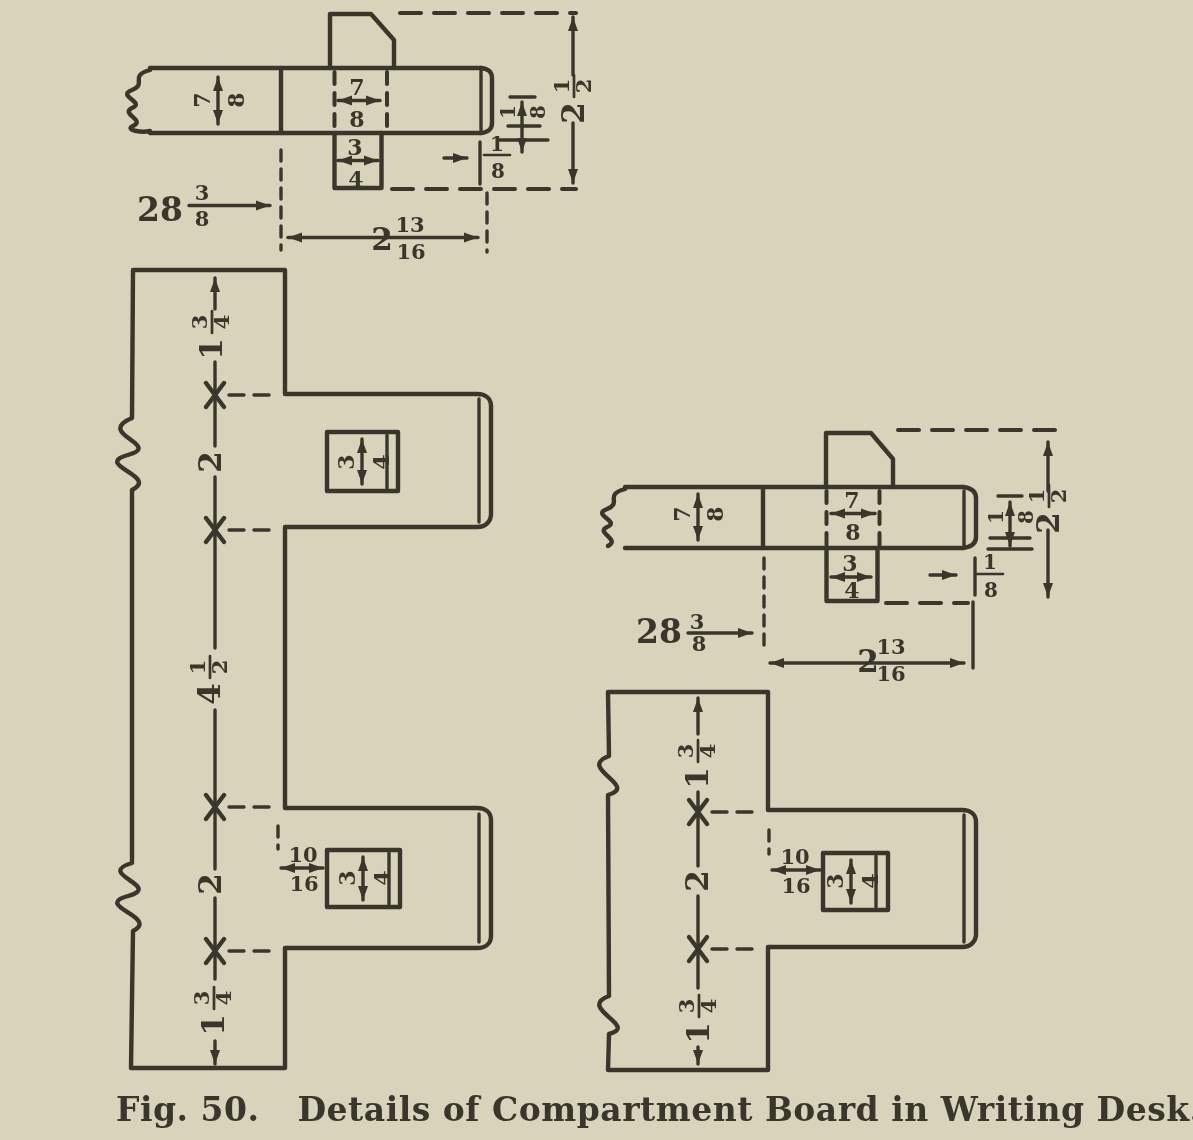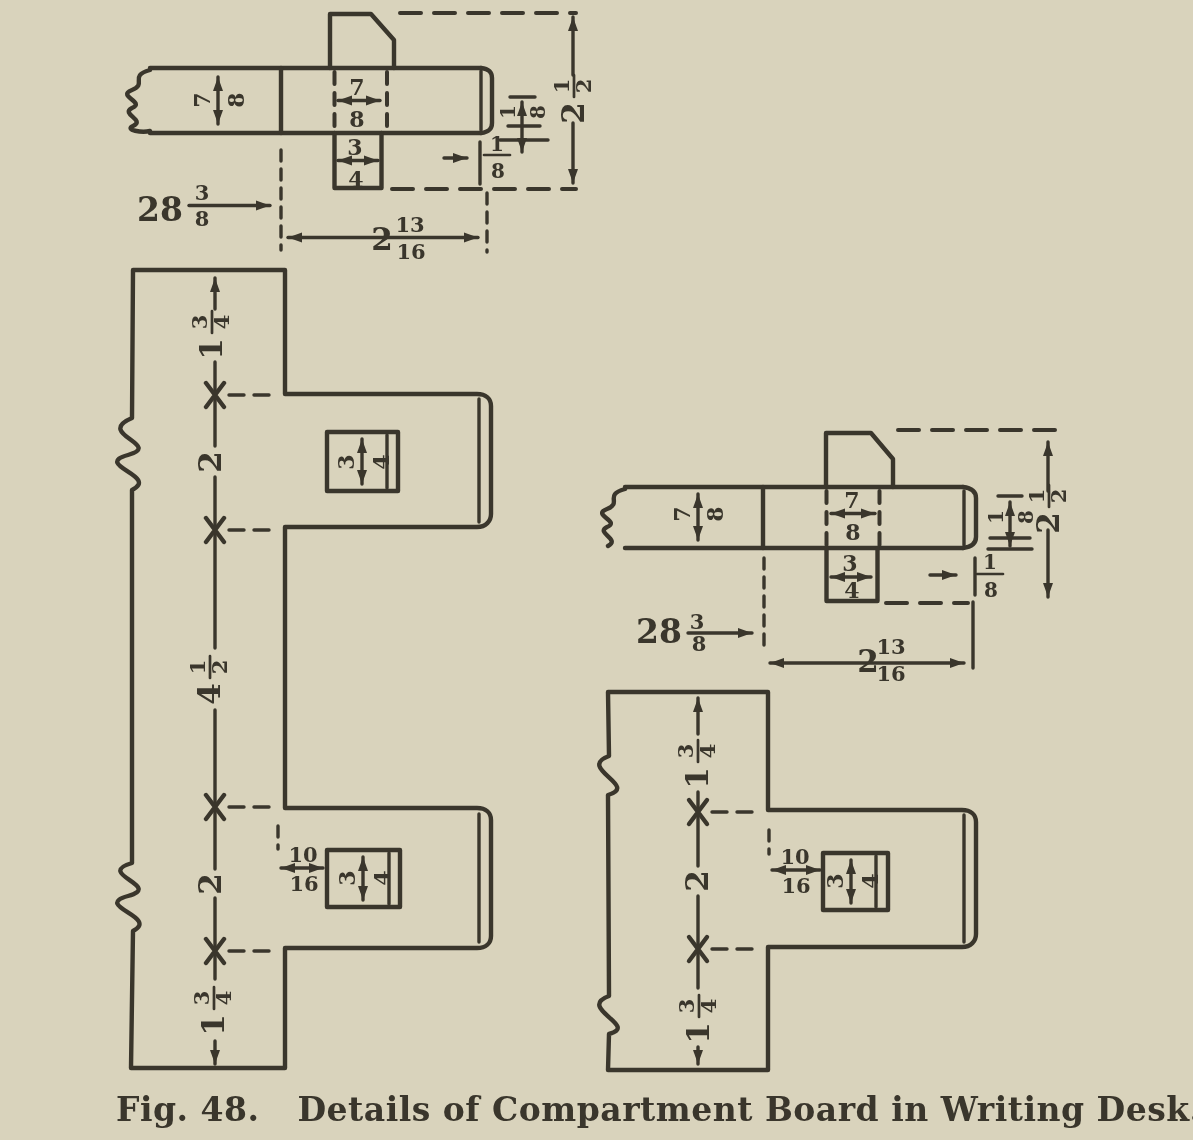--- a/index.html
+++ b/index.html
@@ -257,15 +257,15 @@
     </g>
 
     <path class="ln s2 dash-ext" d="M769,830 V854"></path>
     <path class="ln s2" d="M772,870 H820" marker-start="url(#ah)" marker-end="url(#ah)"></path>
     <text class="dim f21" x="795" y="864">10</text>
     <text class="dim f21" x="796" y="893">16</text>
   </g>
 </svg>
 
 <div id="caption">
-  <span>Fig. 48.</span><span class="ttl">Details of Compartment Board in Writing Desk.</span>
+  <span>Fig. 50.</span><span class="ttl">Details of Compartment Board in Writing Desk.</span>
 </div>
 </div>
 
 </body></html>

